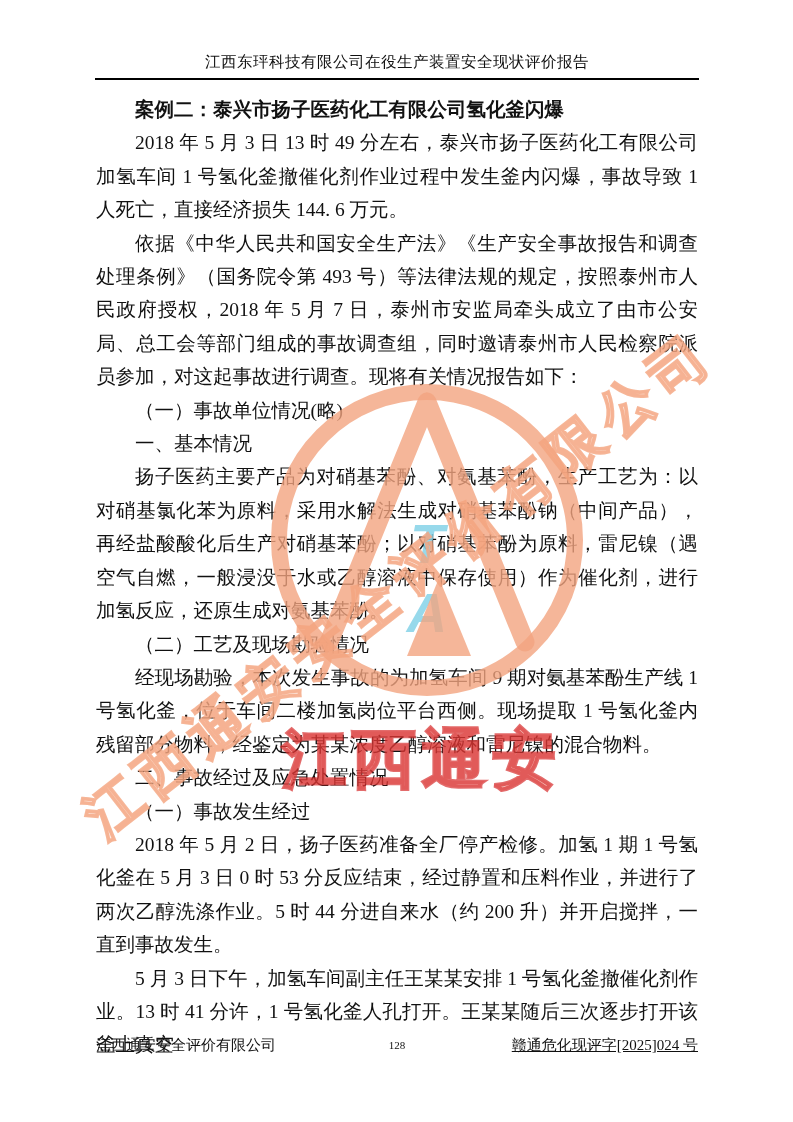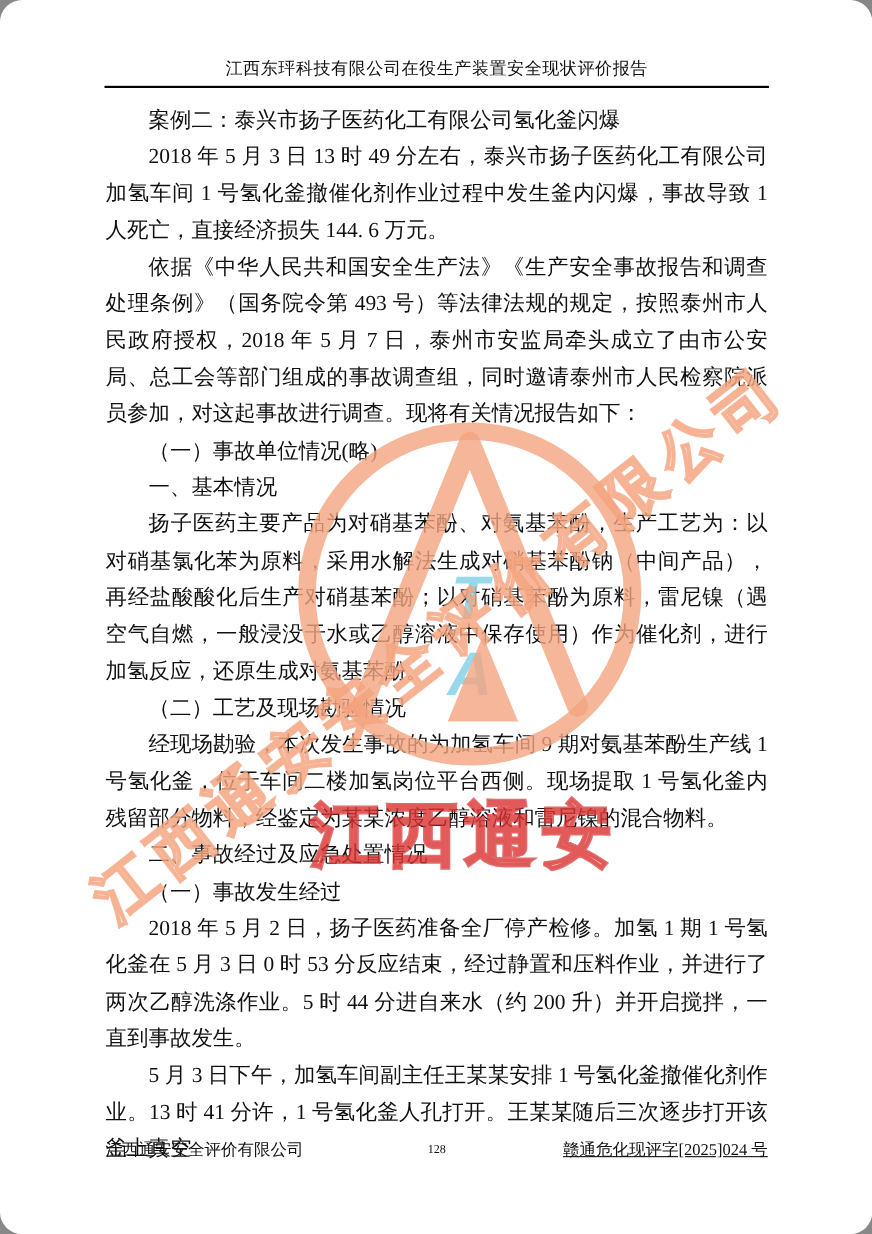--- a/index.html
+++ b/index.html
@@ -4,21 +4,20 @@
 <style>
   html,body{margin:0;padding:0;background:#888;}
   .page{
     position:relative;
     width:793px;height:1122px;
     background:#ffffff;
     margin:0 auto;
     overflow:hidden;
     font-family:"Liberation Serif","DejaVu Serif",serif;
     color:#111;
-    border-radius:20px;
   }
   
   .header{
     position:absolute;left:95px;right:94px;top:52px;
     border-bottom:2px solid #000;
     padding-bottom:5px;
   }
   .header-title{
     text-align:center;
     font-size:15.5px;
@@ -27,21 +26,21 @@
   }
   
   .content{
     position:absolute;left:96px;right:95px;top:93px;
     font-size:19.5px;
     line-height:33.4px;
     text-align:justify;
   }
   .para{text-indent:2em;}
   .para.noindent{text-indent:0;}
-  .para.heading{font-weight:normal;}
+  .para.heading{font-weight:bold;}
   
   .footer{
     position:absolute;left:96px;right:95px;top:1036px;height:22px;
     font-size:15px;
   }
   .footer-left{position:absolute;left:0;top:0;}
   .footer-right{position:absolute;right:0;top:0;text-decoration:underline;}
   .footer-page{
     position:absolute;left:50%;top:3px;transform:translateX(-50%);
     font-size:11px;

